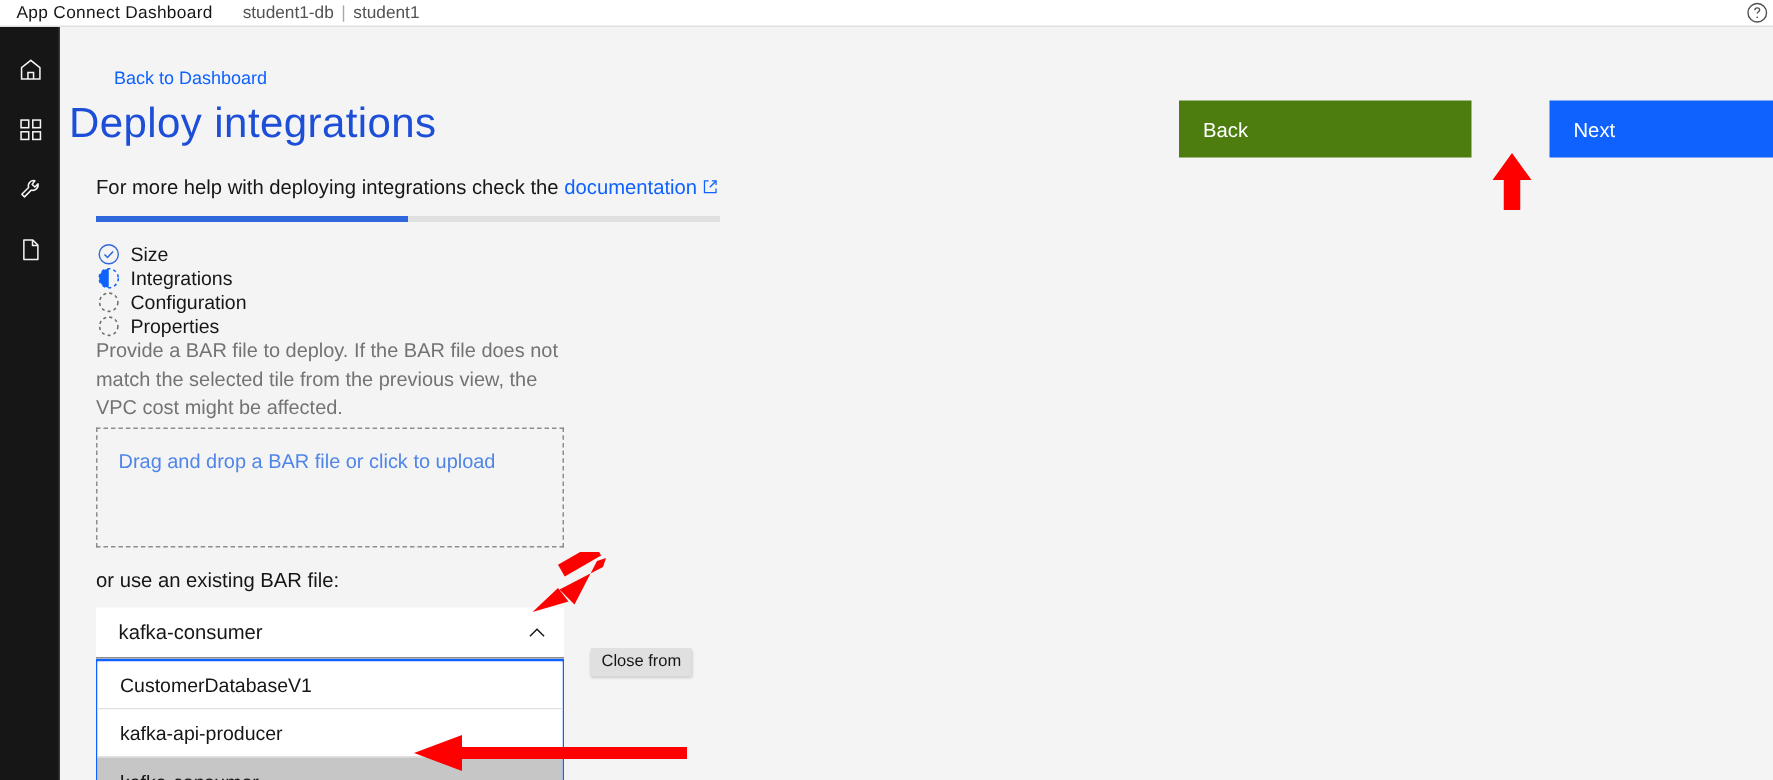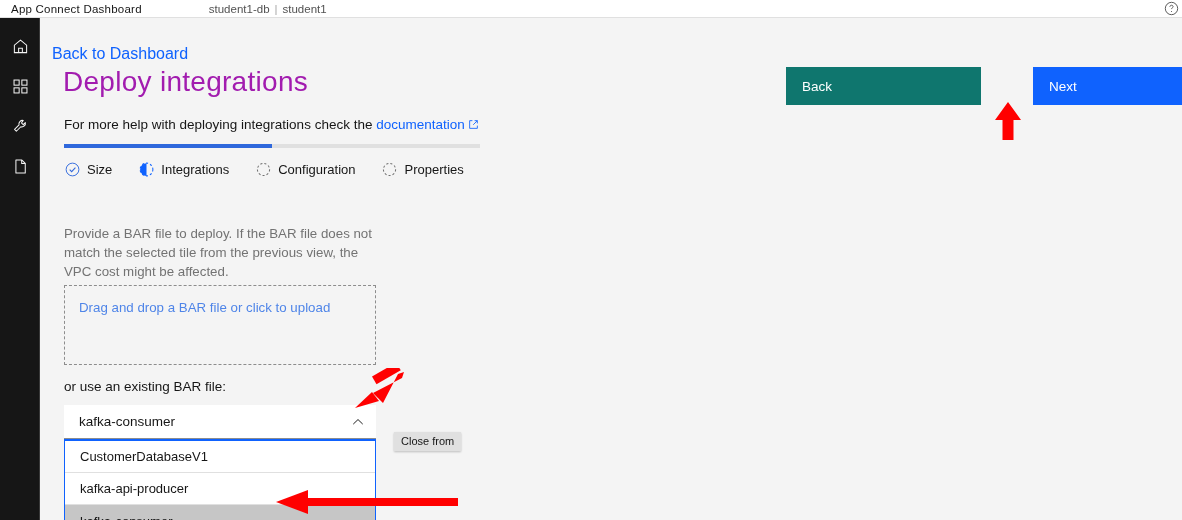--- a/index.html
+++ b/index.html
@@ -16,21 +16,21 @@
     overflow: hidden;
     position: relative;
   }
 
   
   #topbar {
     position: absolute; top: 0; left: 0;
     width: 1182px; height: 18px;
     background: #ffffff;
     border-bottom: 1px solid #e0e0e0;
-    display: flex; align-items: center; gap: 47px;
+    display: flex; align-items: center;
   }
   #topbar .brand {
     margin-left: 11px;
     font-size: 11.5px;
     color: #161616;
     letter-spacing: 0.02em;
     white-space: nowrap;
   }
   #topbar .ctx {
     margin-left: 20px;
@@ -64,34 +64,34 @@
   .rail-item svg { display: block; }
 
   
   #main {
     position: absolute; left: 40px; top: 18px;
     width: 1142px; height: 502px;
     background: #f4f4f4;
   }
 
   .back-link {
-    position: absolute; left: 12px; top: 27px;
-    font-size: 16px;
+    position: absolute; left: 36px; top: 27px;
+    font-size: 12px;
     color: #0f62fe;
     text-decoration: none;
     cursor: pointer;
   }
 
   h1.page-title {
-    position: absolute; left: 23px; top: 48px;
+    position: absolute; left: 6px; top: 48px;
     margin: 0;
     font-size: 28px;
     font-weight: 400;
     letter-spacing: 0.01em;
-    color: #a21caf;
+    color: #1d4ed8;
     white-space: nowrap;
   }
 
   .subtitle {
     position: absolute; left: 24px; top: 99px;
     font-size: 13.5px;
     color: #161616;
     white-space: nowrap;
   }
   .subtitle a {
@@ -118,20 +118,21 @@
   }
   .prog-fill {
     position: absolute; left: 0; top: 0;
     height: 4px;
     width: 208px;
     background: #2f68dc;
   }
   .prog-steps {
     display: flex;
     margin-top: 13px;
+    flex-direction: column;
   }
   .prog-step {
     display: flex; align-items: center;
     margin-right: 26px;
     cursor: pointer;
     white-space: nowrap;
   }
   .prog-step .stepicon {
     width: 16px; height: 16px;
     margin-right: 7px;
@@ -239,21 +240,21 @@
     font-size: 13.5px;
     border: none;
     cursor: pointer;
     font-family: "Liberation Sans", sans-serif;
     padding: 0 0 0 16px;
     color: #ffffff;
   }
   #btn-back {
     left: 746px; top: 49px;
     width: 195px;
-    background: #0f766e;
+    background: #4d7c0f;
   }
   #btn-next {
     left: 993px; top: 49px;
     width: 162px;
     background: #0f62fe;
   }
 
   
   .annot { position: absolute; pointer-events: none; }
   #arrow-next   { left: 988px; top: 100px; }

